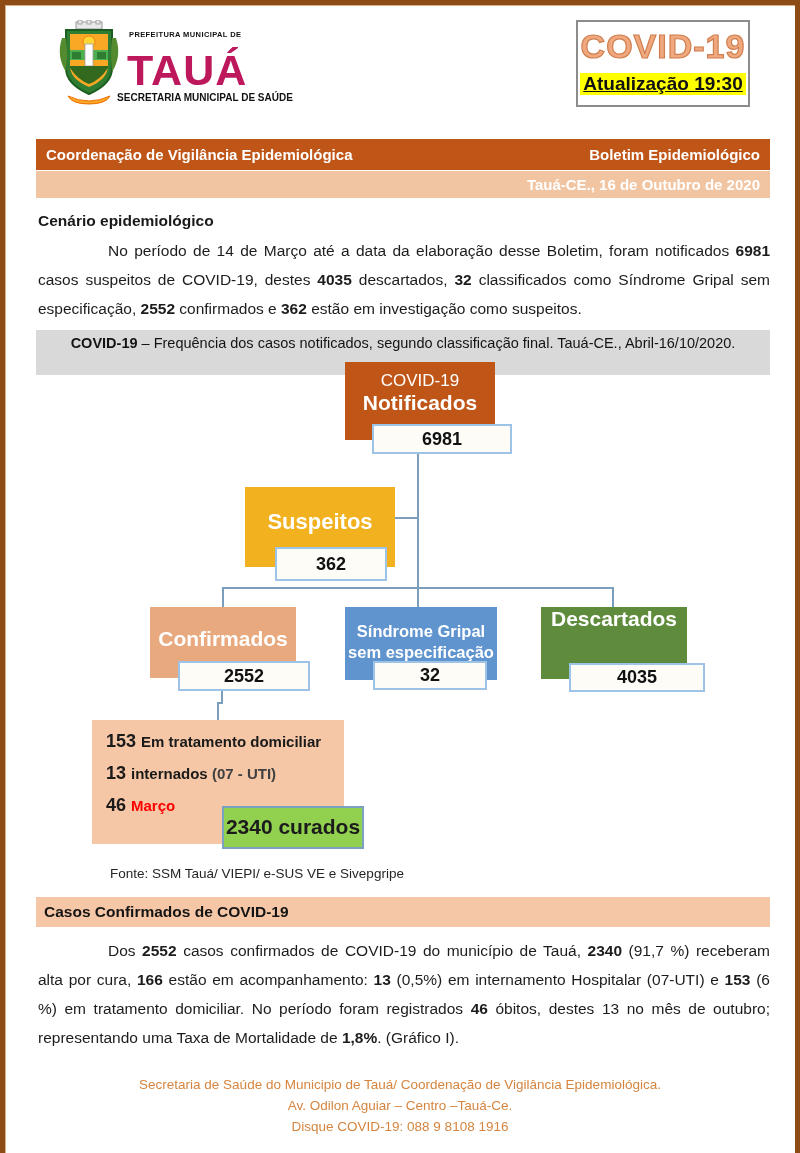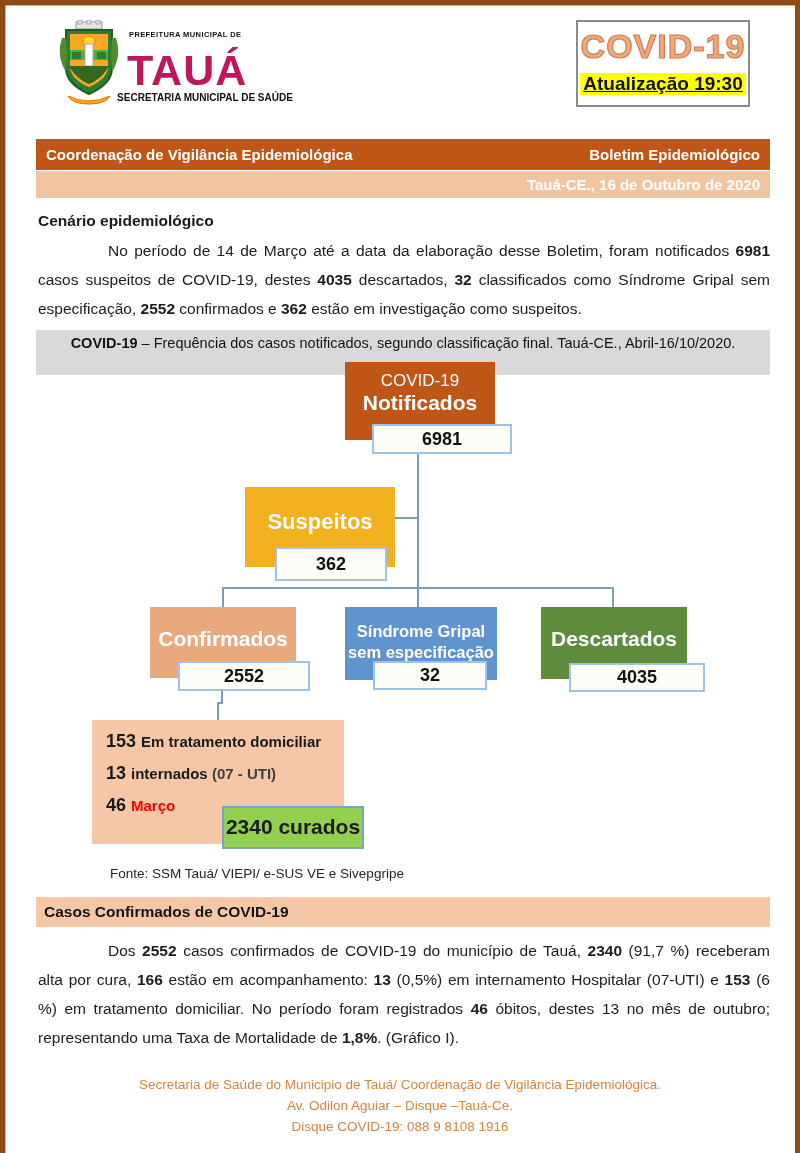--- a/index.html
+++ b/index.html
@@ -28,21 +28,21 @@
   .caption-bar{left:36px;top:330px;width:734px;height:45px;background:#d9d9d9;text-align:center;font-size:14.5px;line-height:27px;color:#141414;}
 
   
   .node{color:#fff;text-align:center;box-sizing:border-box;}
   .n-notif{left:345px;top:362px;width:150px;height:78px;background:#bf5617;}
   .n-notif .l1{margin-top:9px;font-size:17px;}
   .n-notif .l2{font-size:21px;font-weight:700;}
   .n-susp{left:245px;top:487px;width:150px;height:80px;background:#f2b11e;padding-top:22px;font-size:22px;font-weight:700;}
   .n-conf{left:150px;top:607px;width:146px;height:71px;background:#e9a97f;padding-top:20px;font-size:21px;font-weight:700;}
   .n-sind{left:345px;top:607px;width:152px;height:73px;background:#6094ce;padding-top:14px;font-size:16.5px;font-weight:700;line-height:21px;}
-  .n-desc{left:541px;top:607px;width:146px;height:72px;background:#5f8c3c;padding-top:20px;font-size:21px;font-weight:700;}
+  .n-desc{left:541px;top:607px;width:146px;height:72px;background:#5f8c3c;font-size:21px;font-weight:700;}
   .vbox{background:#fdfcf6;border:2px solid #9dc3e6;box-sizing:border-box;text-align:center;font-weight:700;font-size:18px;color:#111;}
   .v-6981{left:372px;top:424px;width:140px;height:30px;line-height:26px;}
   .v-362{left:275px;top:547px;width:112px;height:34px;line-height:30px;}
   .v-2552{left:178px;top:661px;width:132px;height:30px;line-height:26px;}
   .v-32{left:373px;top:661px;width:114px;height:29px;line-height:25px;}
   .v-4035{left:569px;top:663px;width:136px;height:29px;line-height:25px;}
   .cline{background:#7b9ebd;}
   .detail-box{left:92px;top:720px;width:252px;height:124px;background:#f5c7a6;box-sizing:border-box;padding:11px 8px 0 14px;}
   .detail-row{margin-bottom:11px;font-size:15px;font-weight:700;color:#1a1a1a;white-space:nowrap;}
   .curados{left:222px;top:806px;width:142px;height:43px;background:#92d050;border:2px solid #7ba2c2;box-sizing:border-box;text-align:center;font-size:21px;font-weight:700;line-height:38px;color:#1b1b1b;}
@@ -136,16 +136,16 @@
   </div>
   <div class="abs curados">2340 curados</div>
 
   <div class="abs fonte">Fonte: SSM Tauá/ VIEPI/ e-SUS VE e Sivepgripe</div>
 
   <div class="abs section2-bar">Casos Confirmados de COVID-19</div>
   <div class="abs para para2"><span class="indent"></span><span><span>Dos </span><span style="font-weight: 700;">2552</span><span> casos confirmados de COVID-19 do município de Tauá, </span><span style="font-weight: 700;">2340</span><span> (91,7 %) receberam alta por cura, </span><span style="font-weight: 700;">166</span><span> estão em acompanhamento: </span><span style="font-weight: 700;">13</span><span> (0,5%) em internamento Hospitalar (07-UTI) e </span><span style="font-weight: 700;">153</span><span> (6 %) em tratamento domiciliar. No período foram registrados </span><span style="font-weight: 700;">46</span><span> óbitos, destes 13 no mês de outubro; representando uma Taxa de Mortalidade de </span><span style="font-weight: 700;">1,8%</span><span>.  (Gráfico I).</span></span></div>
 
   <div class="abs footer">
     <div>Secretaria de Saúde do Municipio de Tauá/ Coordenação de Vigilância Epidemiológica.</div>
-    <div>Av. Odilon Aguiar – Disque –Tauá-Ce.</div>
+    <div>Av. Odilon Aguiar – Centro –Tauá-Ce.</div>
     <div>Disque COVID-19: 088 9 8108 1916</div>
   </div>
 </div>
 
 </body></html>

